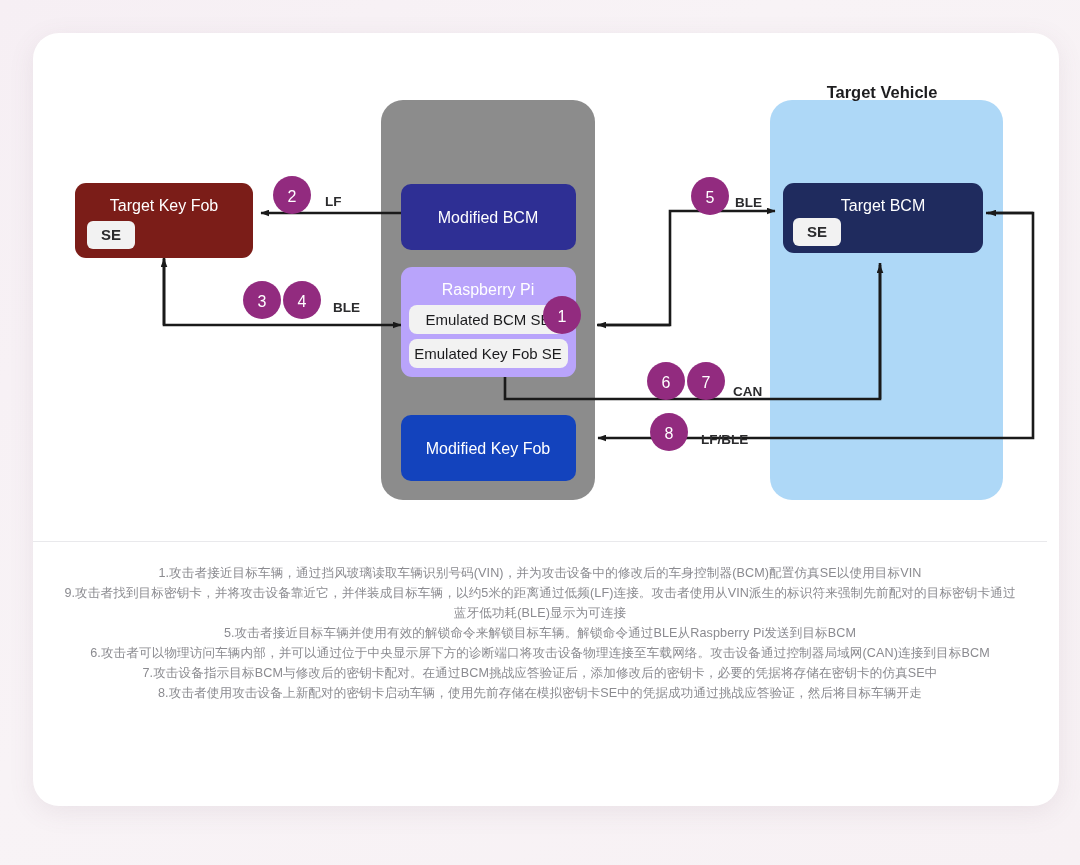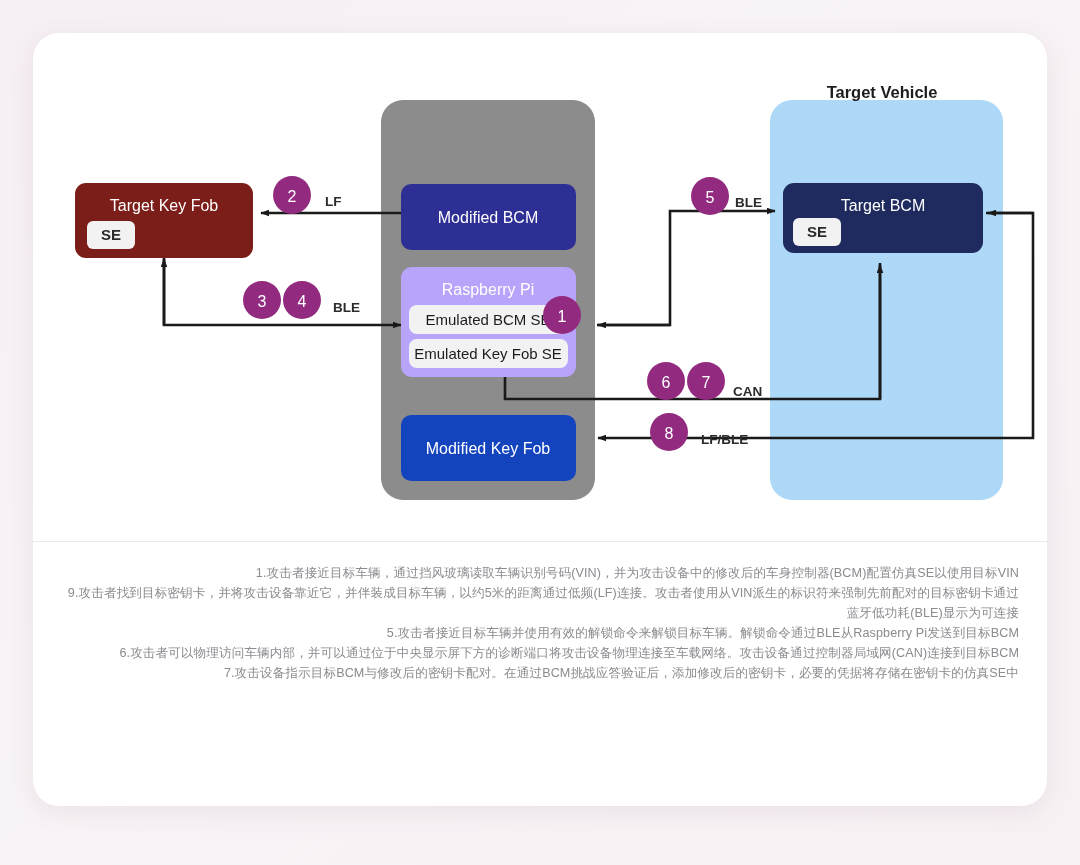--- a/index.html
+++ b/index.html
@@ -23,20 +23,21 @@
   #card {
     position: absolute;
     left: 33px;
     top: 33px;
     width: 1014px;
     height: 773px;
     background: #ffffff;
     border-radius: 26px;
     box-shadow: 0 6px 26px rgba(120,90,110,0.10);
     overflow: hidden;
+    padding-left: 12px;
   }
   #diagram-area {
     position: absolute;
     left: 0; top: 0;
     width: 1014px;
     height: 500px;
   }
   #diagram-svg {
     position: absolute;
     left: 0; top: 0;
@@ -54,21 +55,21 @@
     box-sizing: border-box;
     padding: 22px 28px 10px 28px;
   }
   .note-line {
     font-family: "Liberation Sans", "DejaVu Sans", sans-serif;
     font-size: 12.6px;
     line-height: 19.6px;
     color: #8b8b90;
     letter-spacing: 0.1px;
     margin: 0 0 0.5px 0;
-    text-align: right;
+    text-align: center;
     word-break: break-all;
   }
 </style>
 </head>
 <body>
 
 <div id="page">
   <div id="card">
 
     <div id="diagram-area">
@@ -180,16 +181,17 @@
         <text class="svg-label" x="668" y="411" text-anchor="start" font-size="13.5" font-weight="bold" fill="#2b2b2d">LF/BLE</text>
       </svg>
     </div>
 
     <div id="notes">
       <p class="note-line">1.攻击者接近目标车辆，通过挡风玻璃读取车辆识别号码(VIN)，并为攻击设备中的修改后的车身控制器(BCM)配置仿真SE以使用目标VIN</p>
       <p class="note-line">9.攻击者找到目标密钥卡，并将攻击设备靠近它，并伴装成目标车辆，以约5米的距离通过低频(LF)连接。攻击者使用从VIN派生的标识符来强制先前配对的目标密钥卡通过蓝牙低功耗(BLE)显示为可连接</p>
       <p class="note-line">5.攻击者接近目标车辆并使用有效的解锁命令来解锁目标车辆。解锁命令通过BLE从Raspberry Pi发送到目标BCM</p>
       <p class="note-line">6.攻击者可以物理访问车辆内部，并可以通过位于中央显示屏下方的诊断端口将攻击设备物理连接至车载网络。攻击设备通过控制器局域网(CAN)连接到目标BCM</p>
       <p class="note-line">7.攻击设备指示目标BCM与修改后的密钥卡配对。在通过BCM挑战应答验证后，添加修改后的密钥卡，必要的凭据将存储在密钥卡的仿真SE中</p>
+      <p class="note-line">8.攻击者使用攻击设备上新配对的密钥卡启动车辆，使用先前存储在模拟密钥卡SE中的凭据成功通过挑战应答验证，然后将目标车辆开走</p>
     </div>
 
   </div>
 </div>
 
 </body></html>

